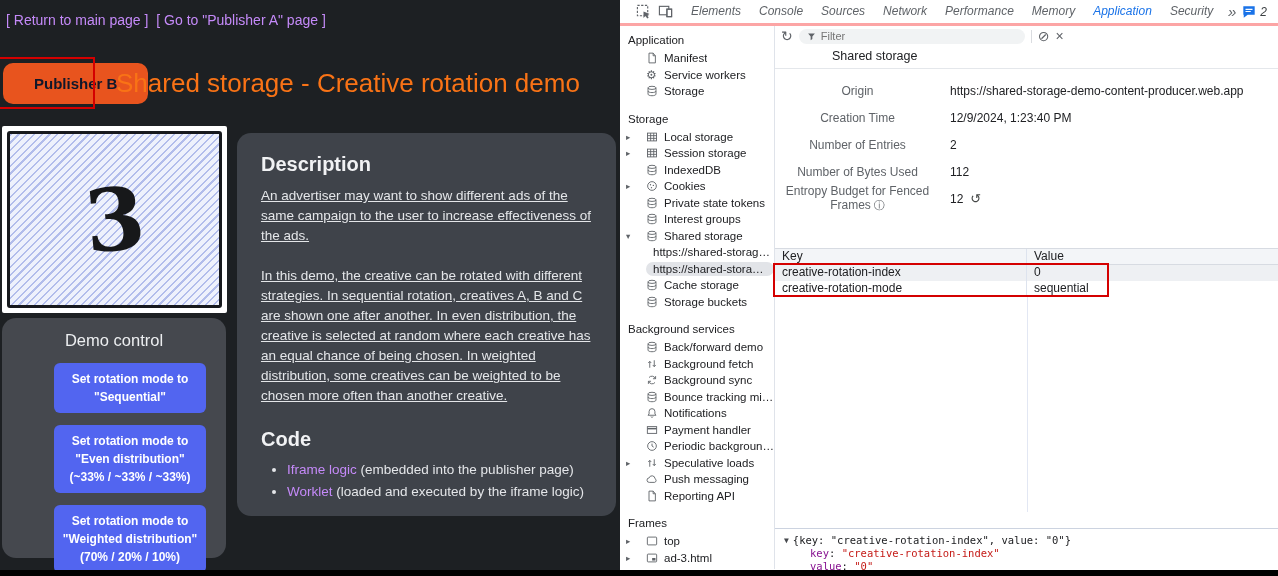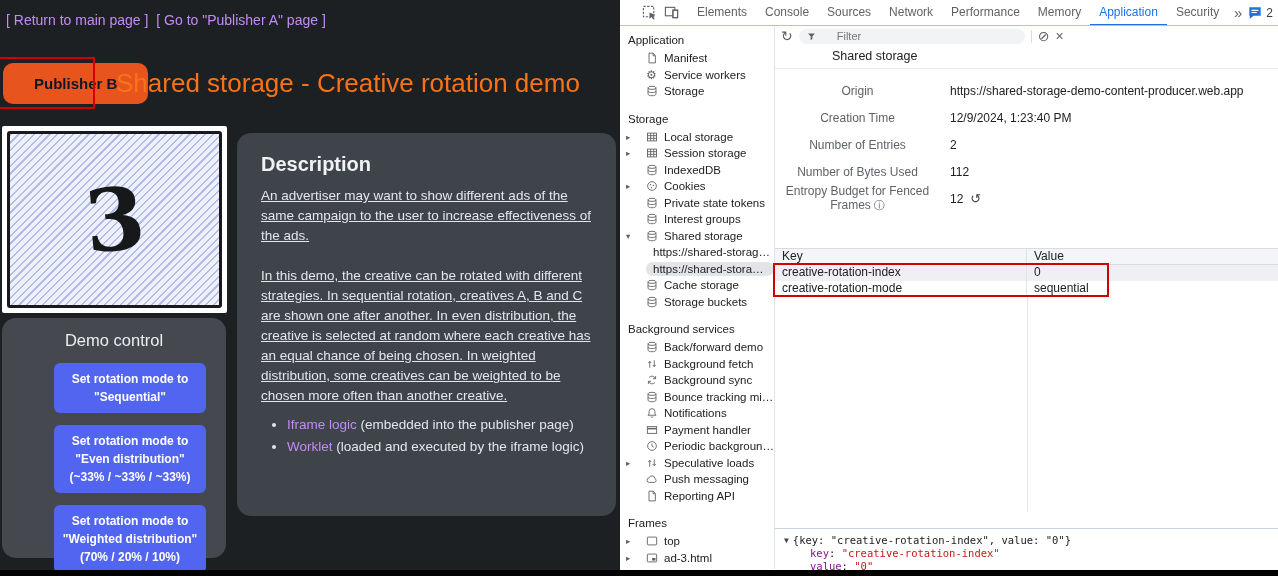--- a/index.html
+++ b/index.html
@@ -37,21 +37,21 @@
   .desc-panel p { color:#e4e6e9; font-size:13.5px; line-height:20px; margin-top:10px;text-decoration:underline; }
   .desc-panel p + p { margin-top:20px; }
   .code-title { margin-top:22px; }
   .code-list { margin:8px 0 0 26px; }
   .code-list li { color:#e4e6e9; font-size:13.5px; line-height:21.5px; }
   .code-list .lnk { color:var(--link-purple,#c58af9); cursor:pointer; }
 
   
   .devtools { position:absolute; left:620px; top:0; width:658px; height:570px; background:#fff; color:#202124;
               font-size:12px; }
-  .tabbar { height:26px; display:flex; align-items:center; border-bottom:1px solid #fca5a5; padding-left:18px; overflow:hidden; }
+  .tabbar { height:26px; display:flex; align-items:center; border-bottom:3px solid #fca5a5; padding-left:12px; overflow:hidden;font-style:italic; }
   .tb-ico { display:inline-flex; align-items:center; justify-content:center; width:22px; height:22px; color:#5f6368; cursor:pointer; flex:none; }
   .tb-ico svg { width:15px; height:15px; }
   .tabs { display:flex; height:26px; margin-left:6px; }
   .tab { padding:0 9px; line-height:24px; color:#5f6368; cursor:pointer; white-space:nowrap; border-bottom:2px solid transparent; }
   .tab.active { color:var(--accent-blue,#1a73e8); border-bottom-color:var(--accent-blue,#1a73e8); }
   .tb-right { margin-left:auto; display:flex; align-items:center; margin-right:-5px; }
   .badge { display:flex; align-items:center; gap:4px; cursor:pointer; margin-right:8px; }
   .badge svg { width:14px; height:14px; }
   .badge .cnt { color:#3c4043; }
   .glyph { font-size:15px; color:#5f6368; cursor:pointer; width:20px; text-align:center; flex:none; }
@@ -65,21 +65,21 @@
   .s-item .ico { width:13px; height:13px; margin-right:6px; color:#5f6368; display:inline-flex; align-items:center; justify-content:center; flex:none; }
   .s-item .ico svg { width:12px; height:12px; }
   .s-item .ico .tglyph { font-size:12px; line-height:1; }
   .s-item.child { padding-left:33px; }
   .s-item .lbl { overflow:hidden; text-overflow:ellipsis; }
   .s-item.selected .lbl { background:#e2e4e8; border-radius:8px; padding:1px 7px; margin-left:-7px; }
 
   .dt-main { flex:1; display:flex; flex-direction:column; position:relative; min-width:0; }
   .toolbar { height:20px; display:flex; align-items:center; padding:0 6px; gap:6px; flex:none; }
   .tbtn { color:#5f6368; font-size:14px; cursor:pointer; line-height:1; flex:none; }
-  .filter-pill { width:226px; height:15px; background:#f1f3f4; border-radius:8px; display:flex; align-items:center; padding:0 8px; gap:21px; flex:none; }
+  .filter-pill { width:226px; height:15px; background:#f1f3f4; border-radius:8px; display:flex; align-items:center; padding:0 8px; gap:5px; flex:none; }
   .filter-pill svg { width:9px; height:9px; color:#5f6368; flex:none; }
   .filter-pill input { border:none; background:transparent; outline:none; font-size:11px; color:#5f6368; width:100%; font-family:inherit; }
   .vsep { width:1px; height:13px; background:#dadce0; flex:none; }
 
   .rep-title { height:23px; line-height:20px; padding-left:57px; font-size:12.5px; border-bottom:1px solid #e4e7eb; flex:none; }
   .fields { height:179px; padding-top:8px; flex:none; }
   .field { display:flex; align-items:center; height:27px; }
   .f-label { width:165px; text-align:center; color:#5f6368; flex:none; }
   .f-label .info { font-size:11px; margin-left:3px; color:#5f6368; cursor:pointer; }
   .f-value { margin-left:10px; color:#202124; display:flex; align-items:center; gap:7px; }
@@ -143,20 +143,21 @@
           </button>
         </div>
     </div>
 
     <div class="desc-panel">
       <h2 class="desc-title">Description</h2>
       <div id="desc-paragraphs">
           <p>An advertiser may want to show different ads of the same campaign to the user to increase effectiveness of the ads.</p>
           <p>In this demo, the creative can be rotated with different strategies. In sequential rotation, creatives A, B and C are shown one after another. In even distribution, the creative is selected at random where each creative has an equal chance of being chosen. In weighted distribution, some creatives can be weighted to be chosen more often than another creative.</p>
         </div>
+      <h2 class="code-title">Code</h2>
       <ul class="code-list" id="code-list">
           <li><span class="lnk">Iframe logic</span><span> (embedded into the publisher page)</span></li>
           <li><span class="lnk">Worklet</span><span> (loaded and executed by the iframe logic)</span></li>
         </ul>
     </div>
   </section>
 
   <section class="devtools">
     <div class="tabbar">
       <span class="tb-ico">

